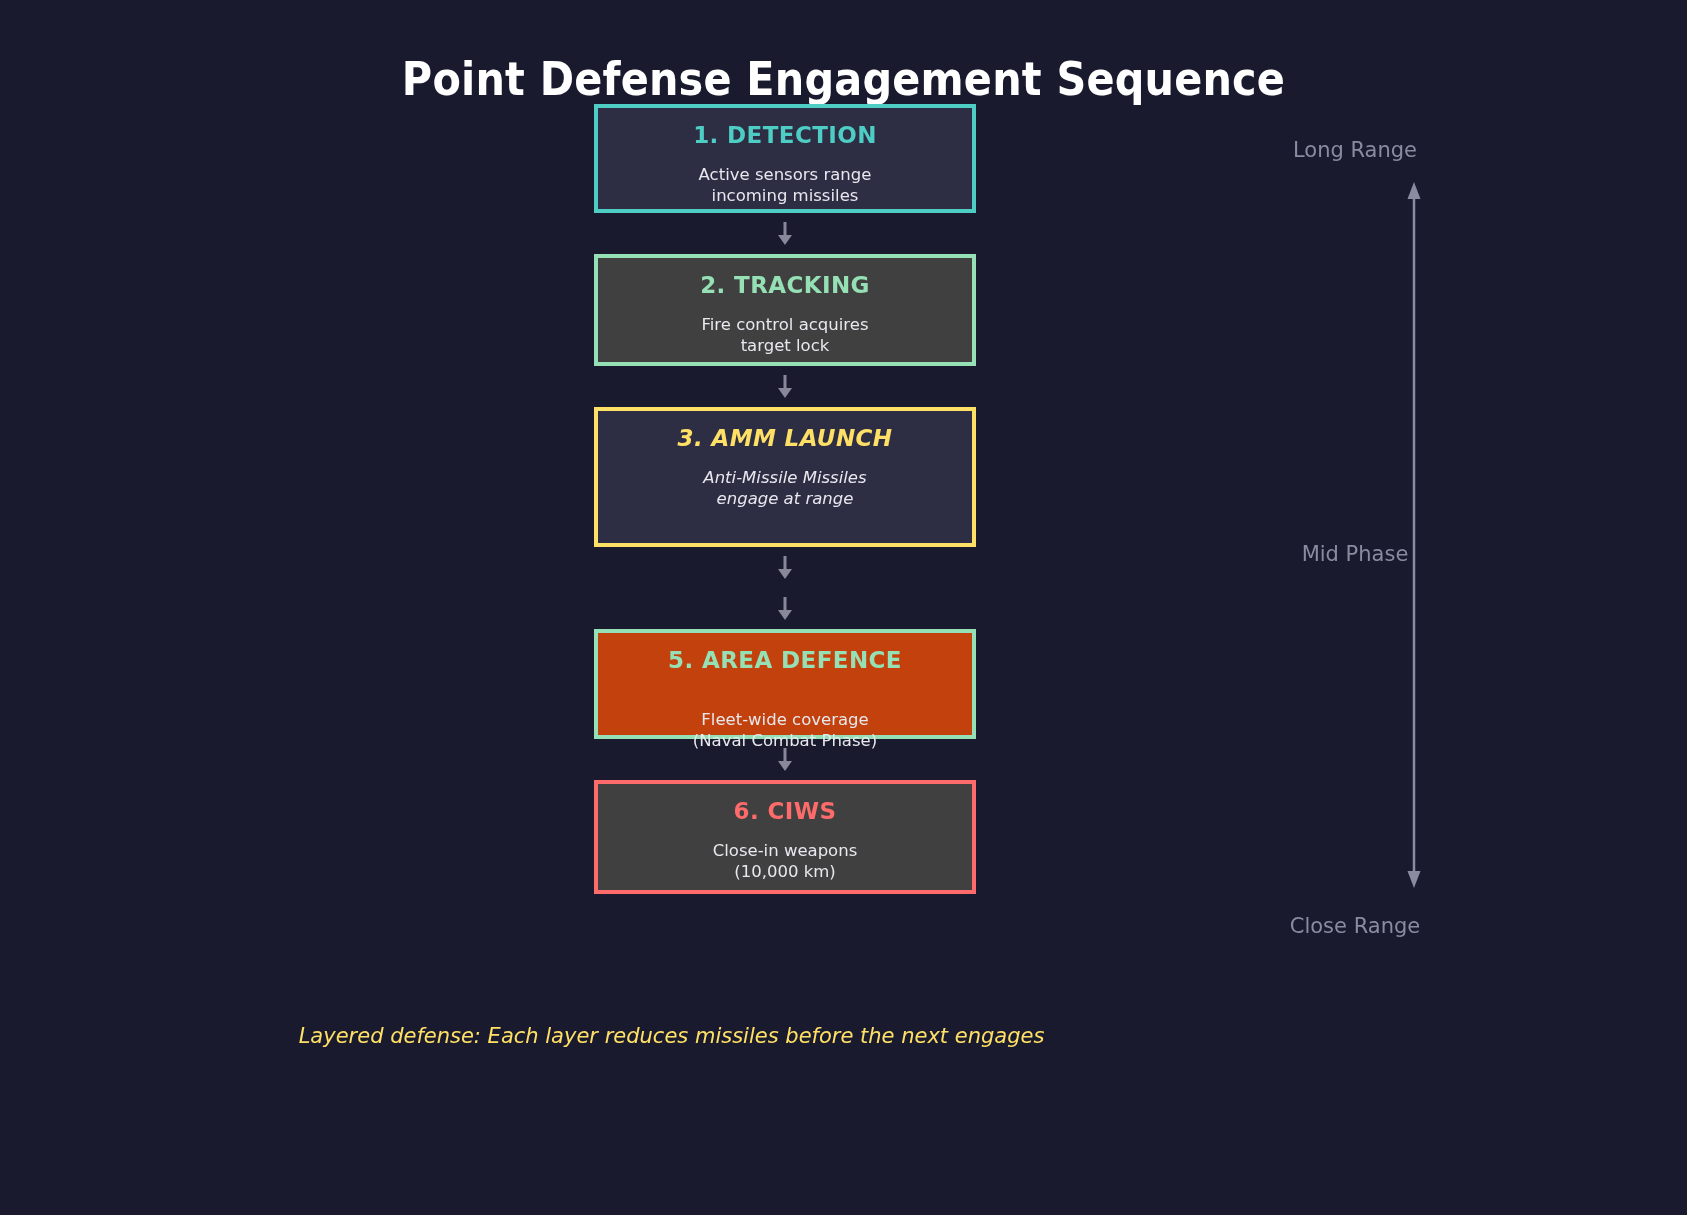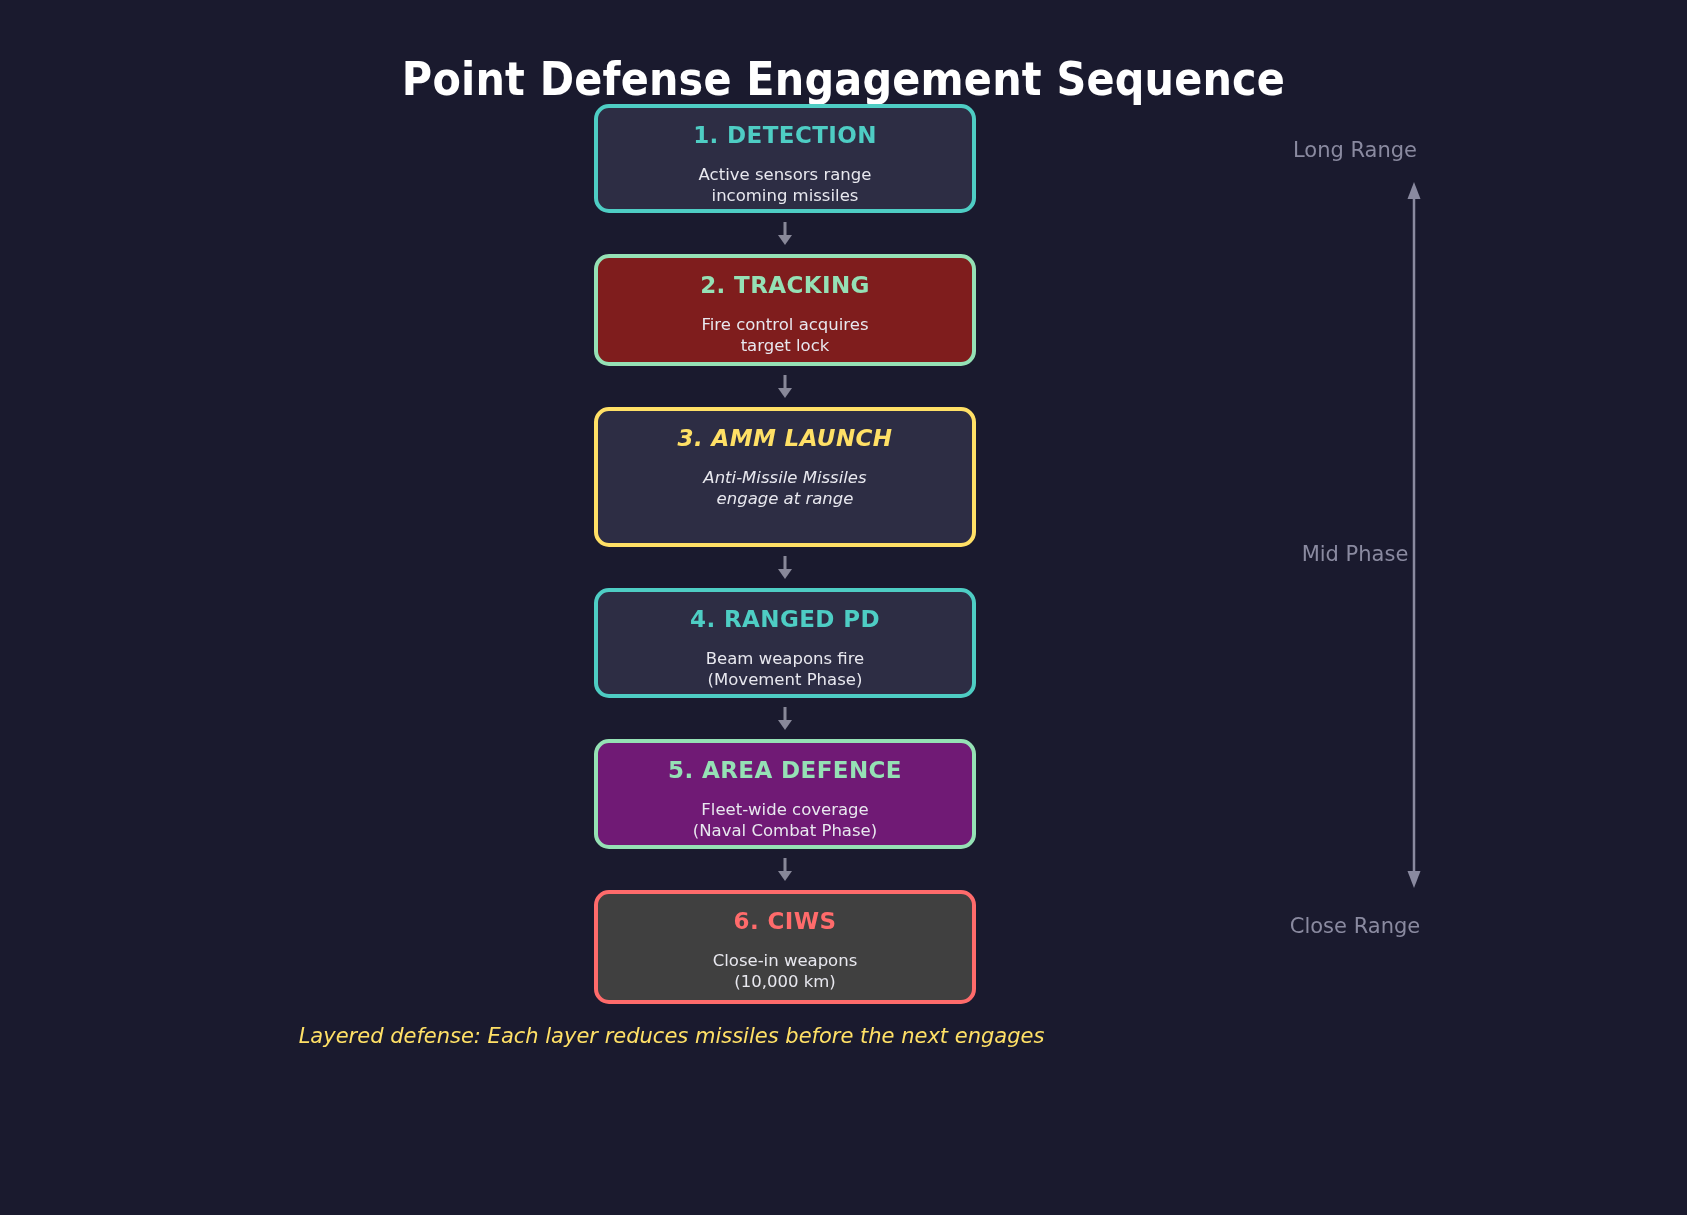--- a/index.html
+++ b/index.html
@@ -53,21 +53,20 @@
     box-sizing: border-box;
     background: #2d2d44;
     border-style: solid;
     border-width: 4px;
     display: flex;
     flex-direction: column;
     align-items: center;
     justify-content: flex-start;
     padding-top: 15px;
     padding-bottom: 12px;
-    border-radius: 15px;
   }
 
   .step-title {
     font-size: 23px;
     font-weight: bold;
     letter-spacing: 0.4px;
     line-height: 1.1;
     text-align: center;
     white-space: nowrap;
   }
@@ -155,21 +154,21 @@
 incoming missiles</div>
     </div>
 
     <div class="connector">
       <svg width="22" height="26" viewBox="0 0 22 26">
         <path d="M11 1 L11 16" stroke="#888899" stroke-width="3" fill="none"></path>
         <path d="M4 14 L11 24 L18 14 Z" fill="#888899"></path>
       </svg>
     </div>
 
-    <div class="step h2" style="border-color: rgb(149, 225, 181); background: #7f1d1d;">
+    <div class="step h2" style="border-color: rgb(149, 225, 181); background: #404040;">
       <div class="step-title" style="color: rgb(149, 225, 181);">2. TRACKING</div>
       <div class="step-desc">Fire control acquires
 target lock</div>
     </div>
 
     <div class="connector">
       <svg width="22" height="26" viewBox="0 0 22 26">
         <path d="M11 1 L11 16" stroke="#888899" stroke-width="3" fill="none"></path>
         <path d="M4 14 L11 24 L18 14 Z" fill="#888899"></path>
       </svg>
@@ -181,34 +180,29 @@
 engage at range</div>
     </div>
 
     <div class="connector">
       <svg width="22" height="26" viewBox="0 0 22 26">
         <path d="M11 1 L11 16" stroke="#888899" stroke-width="3" fill="none"></path>
         <path d="M4 14 L11 24 L18 14 Z" fill="#888899"></path>
       </svg>
     </div>
 
-    <div class="step h4" style="border-color: rgb(78, 205, 196); background: rgb(45, 45, 68);">
-      <div class="step-title" style="color: rgb(78, 205, 196);">4. RANGED PD</div>
-      <div class="step-desc">Beam weapons fire
-(Movement Phase)</div>
-    </div>
-
-    <div class="connector">
-      <svg width="22" height="26" viewBox="0 0 22 26">
-        <path d="M11 1 L11 16" stroke="#888899" stroke-width="3" fill="none"></path>
-        <path d="M4 14 L11 24 L18 14 Z" fill="#888899"></path>
-      </svg>
-    </div>
-
-    <div class="step h5" style="border-color: rgb(149, 225, 181); background: #701a75;">
+
+    <div class="connector">
+      <svg width="22" height="26" viewBox="0 0 22 26">
+        <path d="M11 1 L11 16" stroke="#888899" stroke-width="3" fill="none"></path>
+        <path d="M4 14 L11 24 L18 14 Z" fill="#888899"></path>
+      </svg>
+    </div>
+
+    <div class="step h5" style="border-color: rgb(149, 225, 181); background: #c2410c; gap: 20px;">
       <div class="step-title" style="color: rgb(149, 225, 181);">5. AREA DEFENCE</div>
       <div class="step-desc">Fleet-wide coverage
 (Naval Combat Phase)</div>
     </div>
 
     <div class="connector">
       <svg width="22" height="26" viewBox="0 0 22 26">
         <path d="M11 1 L11 16" stroke="#888899" stroke-width="3" fill="none"></path>
         <path d="M4 14 L11 24 L18 14 Z" fill="#888899"></path>
       </svg>

